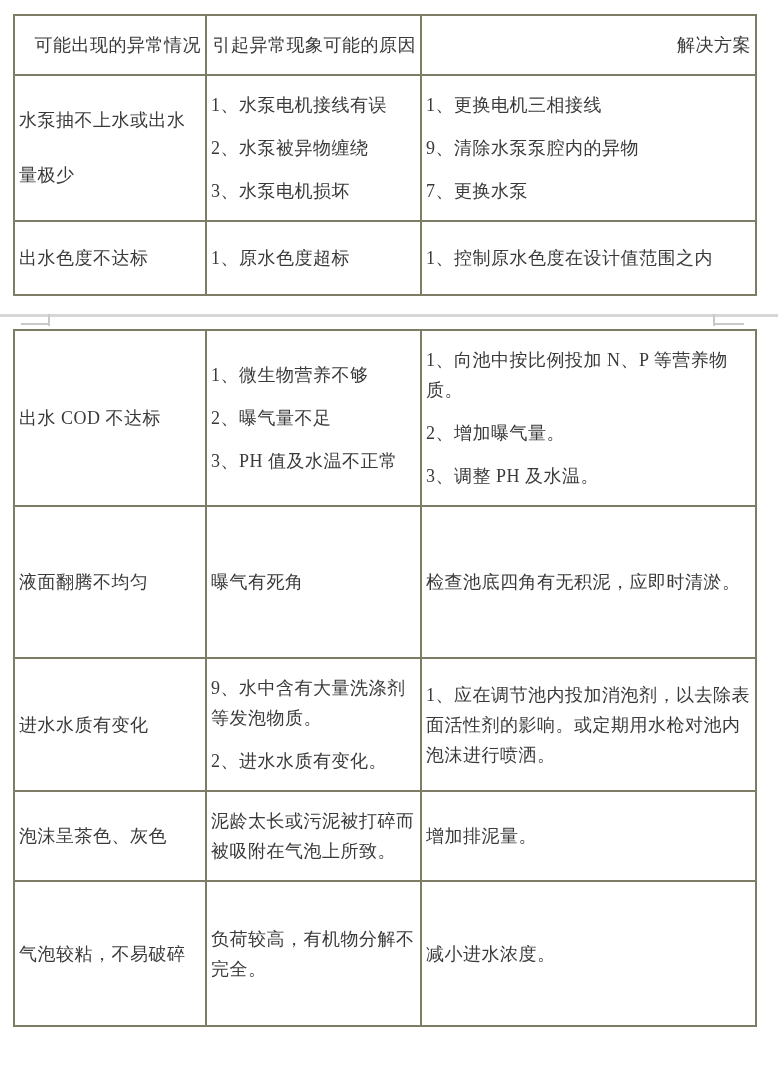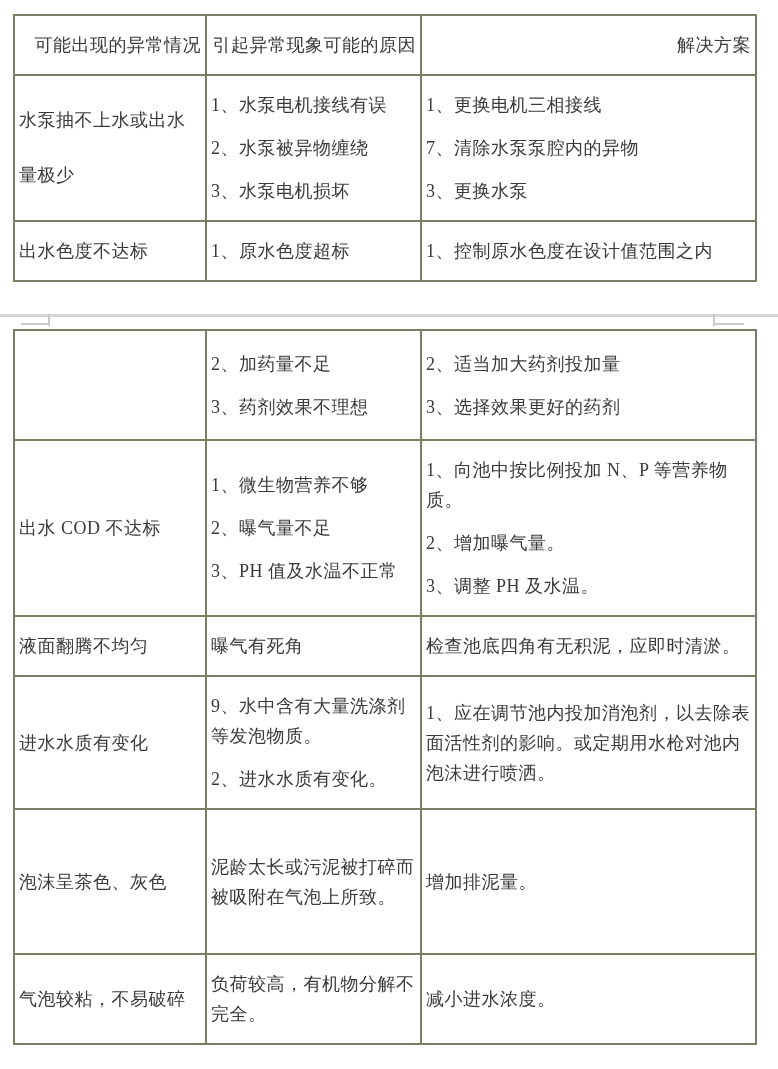--- a/index.html
+++ b/index.html
@@ -18,21 +18,21 @@
     vertical-align:middle;
     font-size:18px;
     letter-spacing:0.5px;
     overflow:hidden;
   }
   .doc-table p{margin:13px 0;line-height:30px;}
   #table1{top:14px;}
   #table2{top:329px;}
   #table1 tr:nth-child(1){height:52px;text-align:right;}
   #table1 tr:nth-child(2){height:142px;}
-  #table1 tr:nth-child(3){height:60px;}
+  #table1 tr:nth-child(3){height:74px;}
   #table2 tr:nth-child(1){height:110px;}
   #table2 tr:nth-child(2){height:152px;}
   #table2 tr:nth-child(3){height:59px;}
   #table2 tr:nth-child(4){height:60px;}
   #table2 tr:nth-child(5){height:145px;}
   #table2 tr:nth-child(6){height:81px;padding-left:28px;}
   #table2 tr:nth-child(7){height:86px;}
   .col-situation{width:192px;}
   .col-cause{width:215px;}
   .col-solution{width:335px;}
@@ -71,22 +71,22 @@
     <td>
       <p class="loose">水泵抽不上水或出水量极少</p>
     </td>
     <td>
       <p>1、水泵电机接线有误</p>
       <p>2、水泵被异物缠绕</p>
       <p>3、水泵电机损坏</p>
     </td>
     <td>
       <p>1、更换电机三相接线</p>
-      <p>7、清除水泵泵腔内的异物</p>
-      <p>3、更换水泵</p>
+      <p>9、清除水泵泵腔内的异物</p>
+      <p>7、更换水泵</p>
     </td>
   </tr>
   <tr>
     <td>
           <p>出水色度不达标</p>
         </td>
     <td>
           <p>1、原水色度超标</p>
         </td>
     <td>
@@ -102,31 +102,20 @@
 <div class="pb-tick pb-right-v"></div>
 <div class="pb-tick pb-right-h"></div>
 
 <table class="doc-table" id="table2">
   <colgroup>
     <col class="col-situation">
       <col class="col-cause">
       <col class="col-solution">
   </colgroup>
   <tbody>
-      <tr>
-    <td></td>
-    <td>
-      <p>2、加药量不足</p>
-      <p>3、药剂效果不理想</p>
-    </td>
-    <td>
-      <p>2、适当加大药剂投加量</p>
-      <p>3、选择效果更好的药剂</p>
-    </td>
-  </tr>
   <tr>
     <td>
           <p>出水 COD 不达标</p>
         </td>
     <td>
       <p>1、微生物营养不够</p>
       <p>2、曝气量不足</p>
       <p>3、PH 值及水温不正常</p>
     </td>
     <td>

